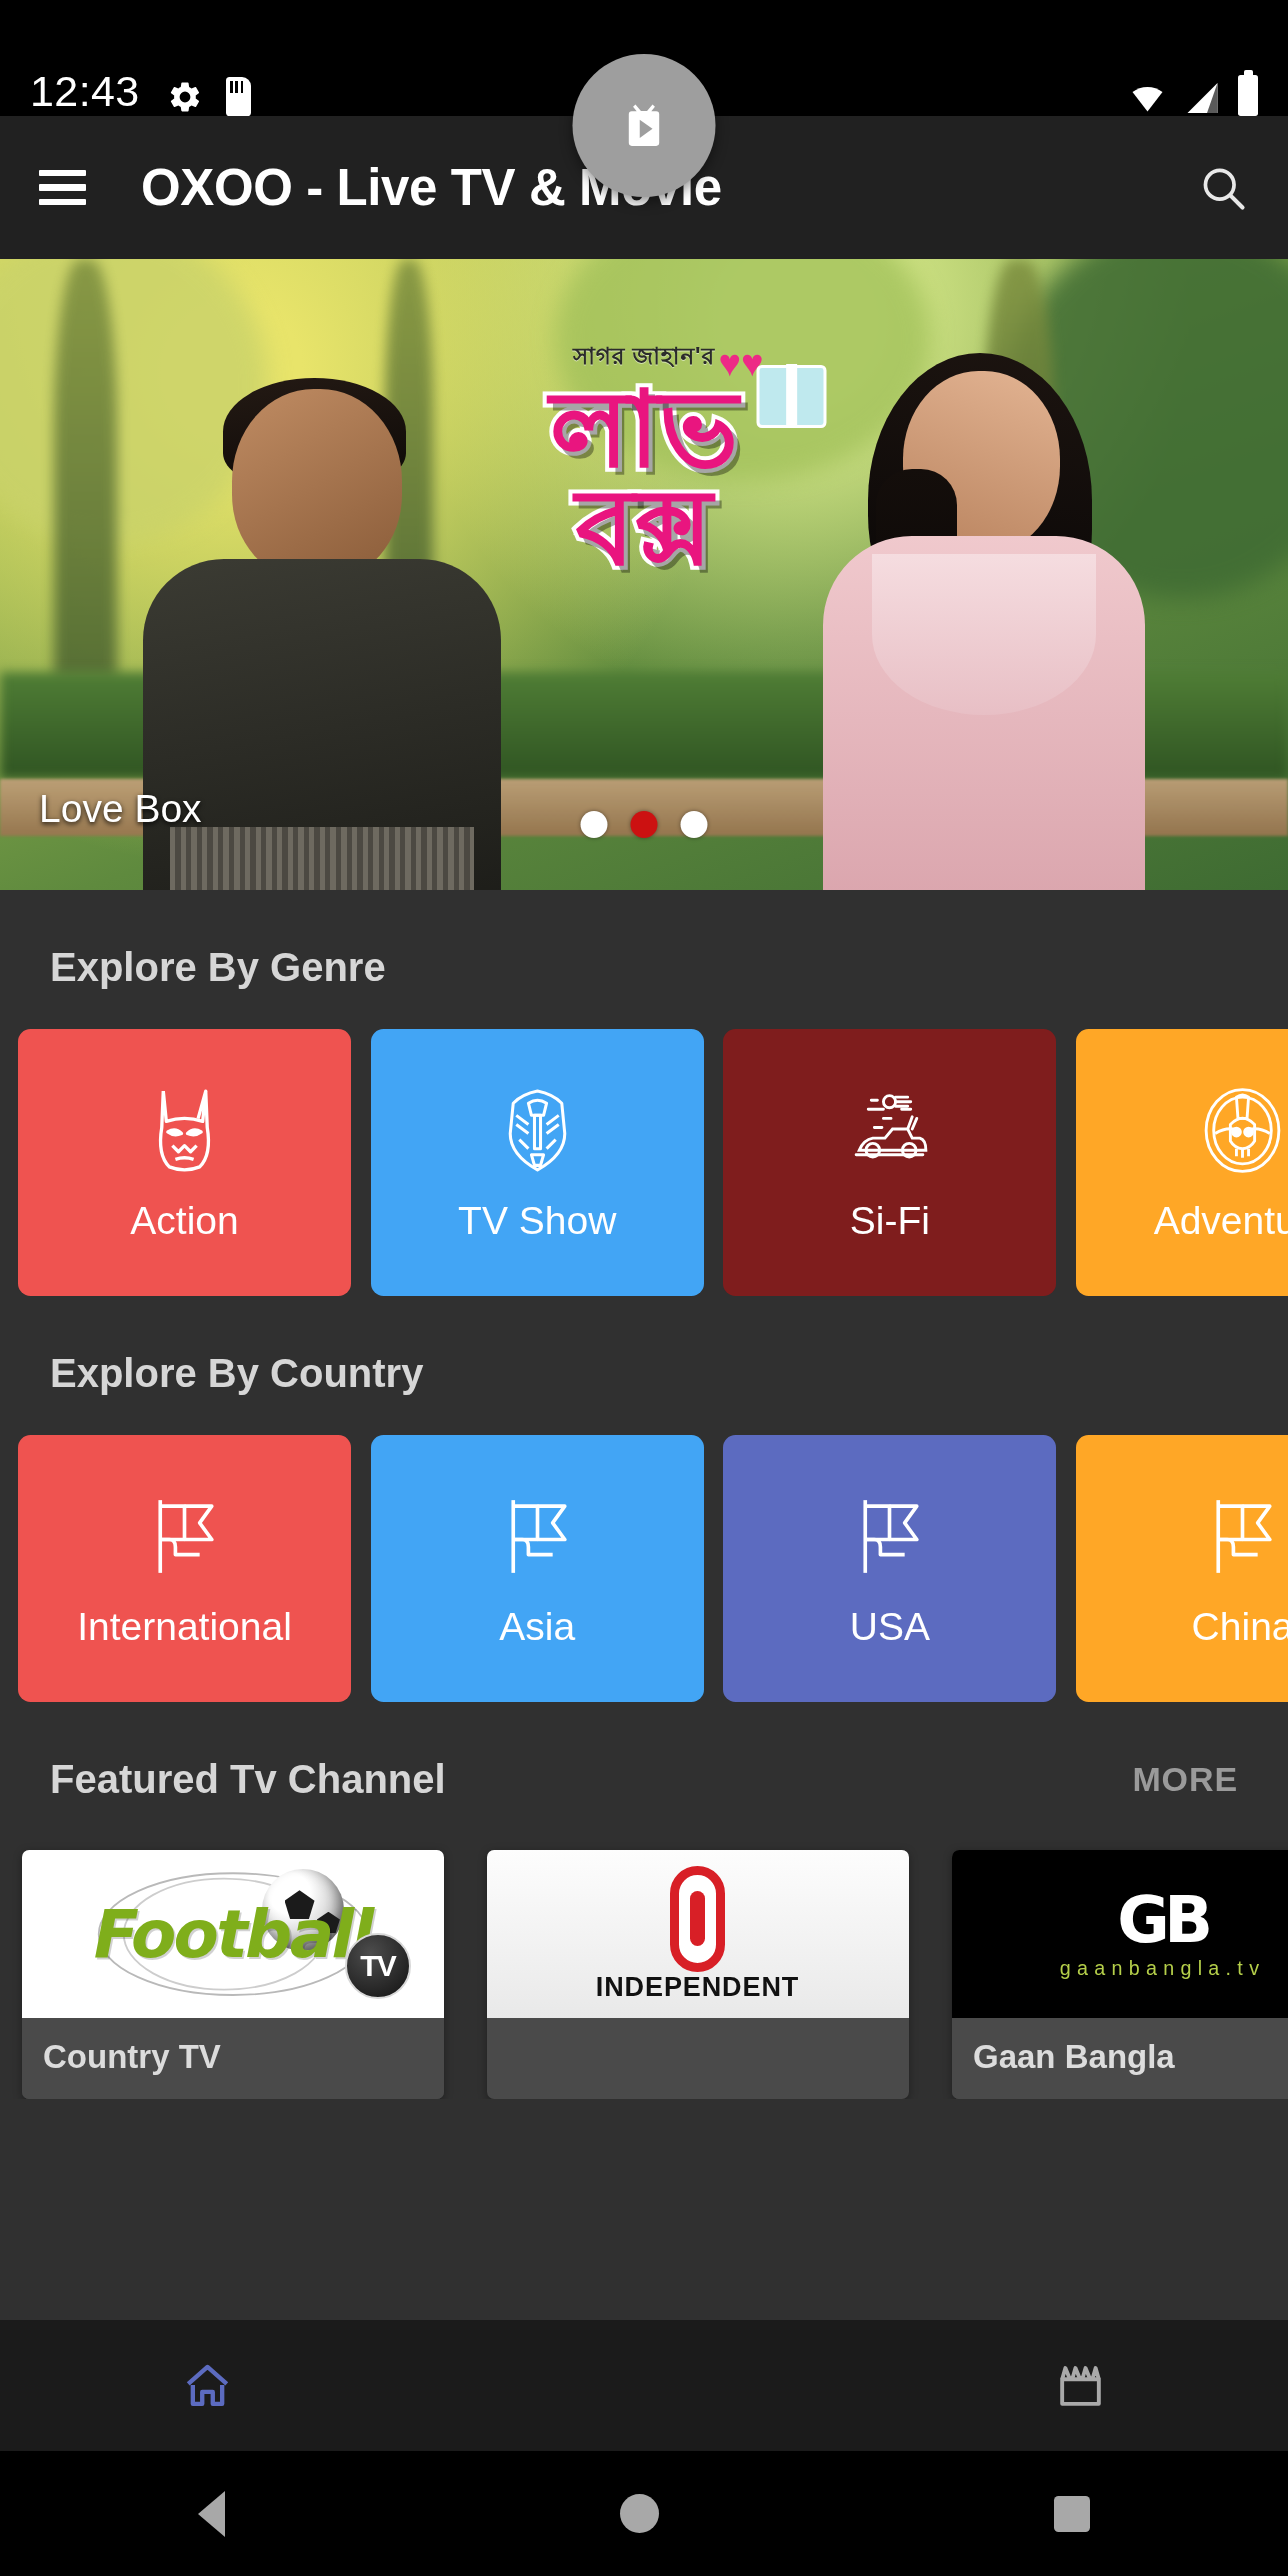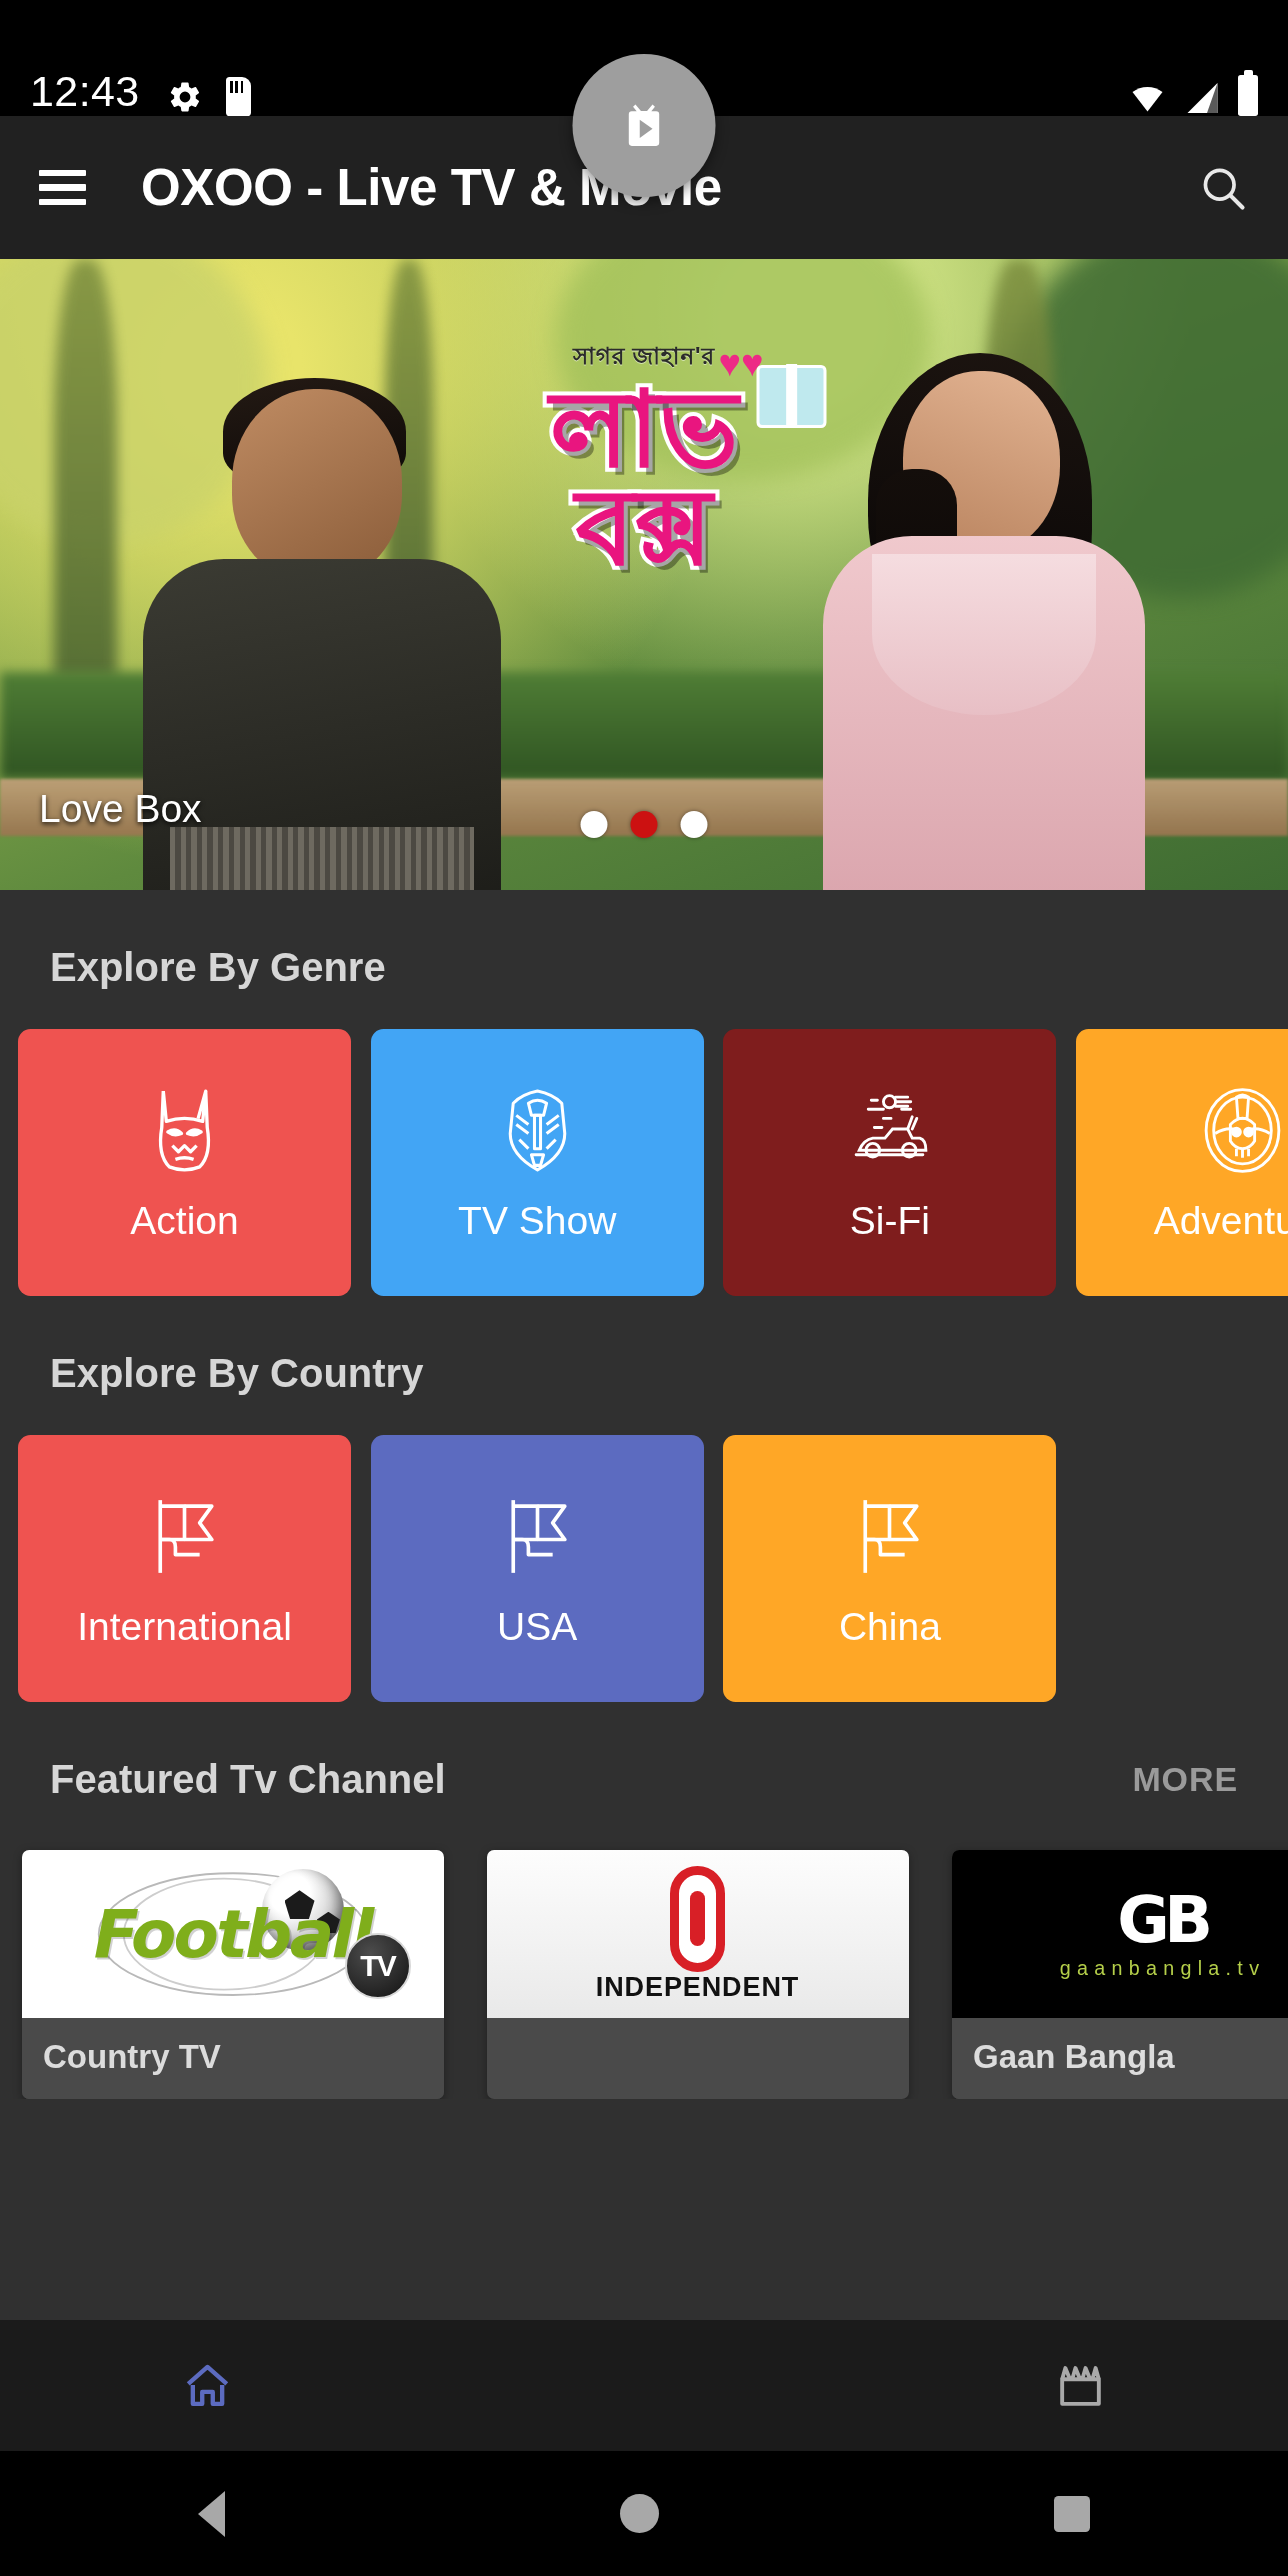--- a/index.html
+++ b/index.html
@@ -404,20 +404,29 @@
       <div class="cat-card" style="background:#EF5350">
         <svg class="ic" viewBox="0 0 64 64" fill="none" stroke="#fff" stroke-width="2.4" stroke-linejoin="round">
           <path d="M16 8 v48"></path>
           <path d="M16 12 h16 v22 h-16"></path>
           <path d="M32 12 h18 l-8 11 l8 11 h-18"></path>
           <path d="M16 34 h6 q4 0 4 5 v5 h16"></path>
         </svg>
         <div class="cat-label">International</div>
       </div>
 
+      <div class="cat-card" style="background:#42A5F5">
+        <svg class="ic" viewBox="0 0 64 64" fill="none" stroke="#fff" stroke-width="2.4" stroke-linejoin="round">
+          <path d="M16 8 v48"></path>
+            <path d="M16 12 h16 v22 h-16"></path>
+          <path d="M32 12 h18 l-8 11 l8 11 h-18"></path>
+          <path d="M16 34 h6 q4 0 4 5 v5 h16"></path>
+        </svg>
+        <div class="cat-label">Asia</div>
+      </div>
 
       <div class="cat-card" style="background:#5C6BC0">
         <svg class="ic" viewBox="0 0 64 64" fill="none" stroke="#fff" stroke-width="2.4" stroke-linejoin="round">
           <path d="M16 8 v48"></path>
             <path d="M16 12 h16 v22 h-16"></path>
           <path d="M32 12 h18 l-8 11 l8 11 h-18"></path>
           <path d="M16 34 h6 q4 0 4 5 v5 h16"></path>
         </svg>
         <div class="cat-label">USA</div>
       </div>

